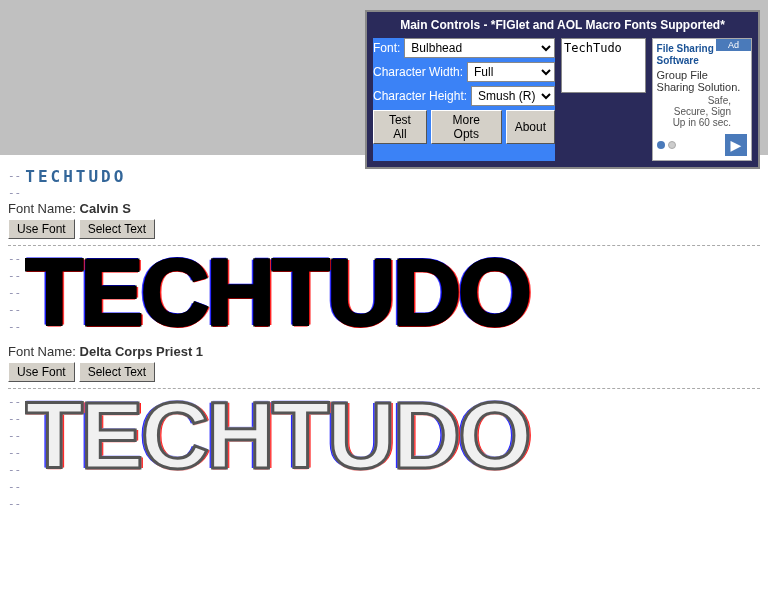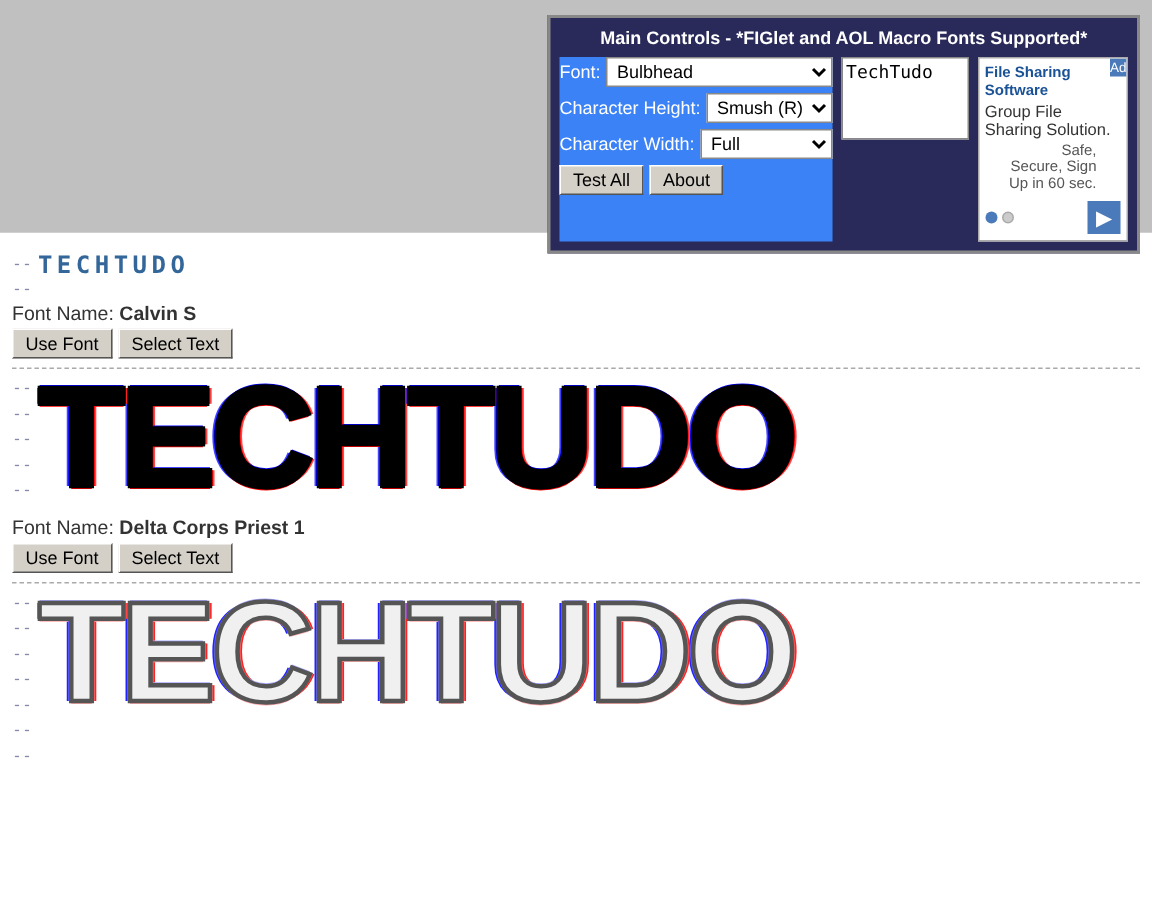--- a/index.html
+++ b/index.html
@@ -83,21 +83,21 @@
       overflow: hidden;
       font-size: 11px;
     }
     #ad-badge {
       position: absolute;
       top: 0;
       right: 0;
       background: #4a7aba;
       color: white;
       font-size: 9px;
-      padding: 1px 0;
+      padding: 1px 12px;
     }
     #ad-title {
       font-size: 10px;
       font-weight: bold;
       color: #1a5296;
       padding: 4px 4px 2px 4px;
       line-height: 1.2;
     }
     #ad-subtitle {
       font-size: 11px;
@@ -257,33 +257,34 @@
   <div id="controls-title">Main Controls - *FIGlet and AOL Macro Fonts Supported*</div>
   <div id="controls-inner">
     <div id="controls-left">
       <div class="control-row">
         <label class="control-label">Font:</label>
         <select class="control-select">
           <option>Bulbhead</option>
         </select>
       </div>
       <div class="control-row">
+        <label class="control-label">Character Width:</label>
+        <select class="control-select">
+          <option>Full</option>
+        </select>
+      </div>
+      <div class="control-row">
         <label class="control-label">Character Height:</label>
         <select class="control-select">
           <option>Smush (R)</option>
         </select>
       </div>
-      <div class="control-row">
-        <label class="control-label">Character Width:</label>
-        <select class="control-select">
-          <option>Full</option>
-        </select>
-      </div>
       <div id="buttons-row">
         <button class="ctrl-btn">Test All</button>
+        <button class="ctrl-btn">More Opts</button>
         <button class="ctrl-btn">About</button>
       </div>
     </div>
     <textarea id="text-input-area" style="">TechTudo</textarea>
     <div id="ad-panel">
       <div id="ad-badge">Ad</div>
       <div id="ad-title">File Sharing Software</div>
       <div id="ad-subtitle">Group File Sharing Solution.</div>
       <div id="ad-desc">Safe, Secure, Sign Up in 60 sec.</div>
       <div id="ad-bottom">

